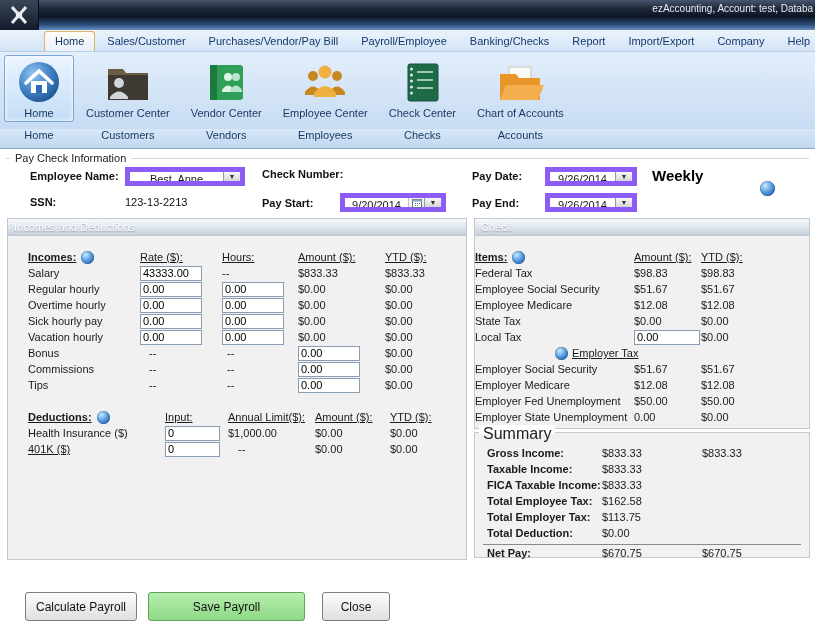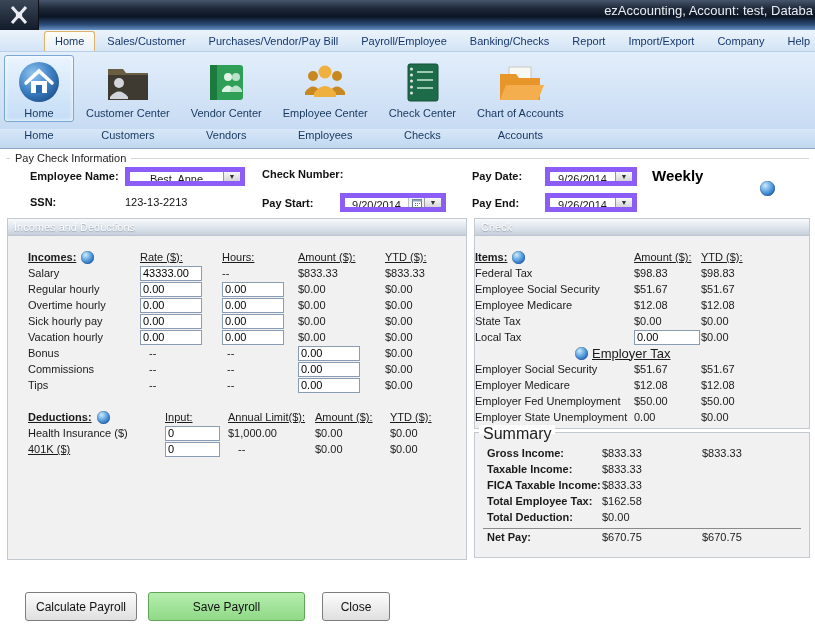--- a/index.html
+++ b/index.html
@@ -6,21 +6,21 @@
   html,body { width:815px; height:636px; overflow:hidden; }
   body { font-family:"Liberation Sans", sans-serif; background:#ffffff; font-size:11px; color:#1a1a1a; }
   .window { position:relative; width:815px; height:636px; background:#ffffff; }
 
   
   .titlebar { position:absolute; left:0; top:0; width:815px; height:30px;
     background:linear-gradient(180deg,#47566d 0%,#1c2636 30%,#0c1524 55%,#2c4c78 82%,#6690c2 100%); }
   .app-logo { position:absolute; left:0; top:0; width:39px; height:30px;
     background:linear-gradient(180deg,#3a4656,#121b2a); border-right:1px solid #0a0f18;
     display:flex; align-items:center; justify-content:center; }
-  .window-title { position:absolute; right:2px; top:3px; color:#e9edf4; font-size:13px; white-space:nowrap; }
+  .window-title { position:absolute; right:2px; top:3px; color:#e9edf4; font-size:10px; white-space:nowrap; }
 
   
   .tabbar { position:absolute; left:0; top:30px; width:815px; height:22px;
     background:linear-gradient(180deg,#ecf3fb,#d3e4f6); border-bottom:1px solid #b9cfe8;
     display:flex; align-items:flex-end; padding-left:44px; gap:1px; }
   .tab { height:20px; line-height:19px; padding:0 10px; font-size:11px; color:#16386e;
     border:1px solid transparent; border-bottom:none; border-radius:3px 3px 0 0; white-space:nowrap; }
   .tab.selected { background:linear-gradient(180deg,#fffdf5,#e7f0fa); border:1px solid #dfb269; border-bottom:none; }
 
   
@@ -76,21 +76,21 @@
   .lblcell { display:flex; align-items:center; gap:5px; }
 
   .tbox { width:62px; height:15px; border:1px solid #8a9cb2; background:#fff; font-size:11px;
     font-family:inherit; padding:0 2px; }
   .tbox.w55 { width:55px; }
   .tbox.w66 { width:66px; }
 
   .tax-row { display:grid; grid-template-columns:159px 67px 1fr; align-items:center;
     height:16px; padding-left:0; font-size:11px; }
   .tax-hdr { margin-top:13px; }
-  .emp-tax-hdr { display:flex; align-items:center; gap:4px; height:16px; padding-left:100px; font-size:13px; }
+  .emp-tax-hdr { display:flex; align-items:center; gap:4px; height:16px; padding-left:80px; font-size:11px; }
 
   .summary-box { position:absolute; left:474px; top:432px; width:336px; height:126px;
     background:#f1f1f2; border:1px solid #c3c9d1; }
   .sum-legend { position:absolute; top:-8px; left:4px; padding:0 4px; font-size:16px; color:#222;
     background:linear-gradient(180deg,#ffffff 0 50%,#f1f1f2 50% 100%); }
   .sum-row { display:grid; grid-template-columns:115px 100px 1fr; align-items:center;
     height:16px; padding-left:12px; font-size:11px; }
   .sum-row .sl { font-weight:bold; }
   .sum-first { margin-top:12px; }
   .sum-sep { border-top:1px solid #8a8a8a; margin:3px 8px 0 8px; }
@@ -469,20 +469,25 @@
       <span class="sl">FICA Taxable Income:</span>
       <span>$833.33</span>
       <span></span>
     </div>
     <div class="sum-row">
       <span class="sl">Total Employee Tax:</span>
       <span>$162.58</span>
       <span></span>
     </div>
     <div class="sum-row">
+      <span class="sl">Total Employer Tax:</span>
+      <span>$113.75</span>
+      <span></span>
+    </div>
+    <div class="sum-row">
       <span class="sl">Total Deduction:</span>
       <span>$0.00</span>
       <span></span>
     </div>
     <div class="sum-sep"></div>
     <div class="sum-row">
       <span class="sl">Net Pay:</span>
       <span>$670.75</span>
       <span>$670.75</span>
     </div>

